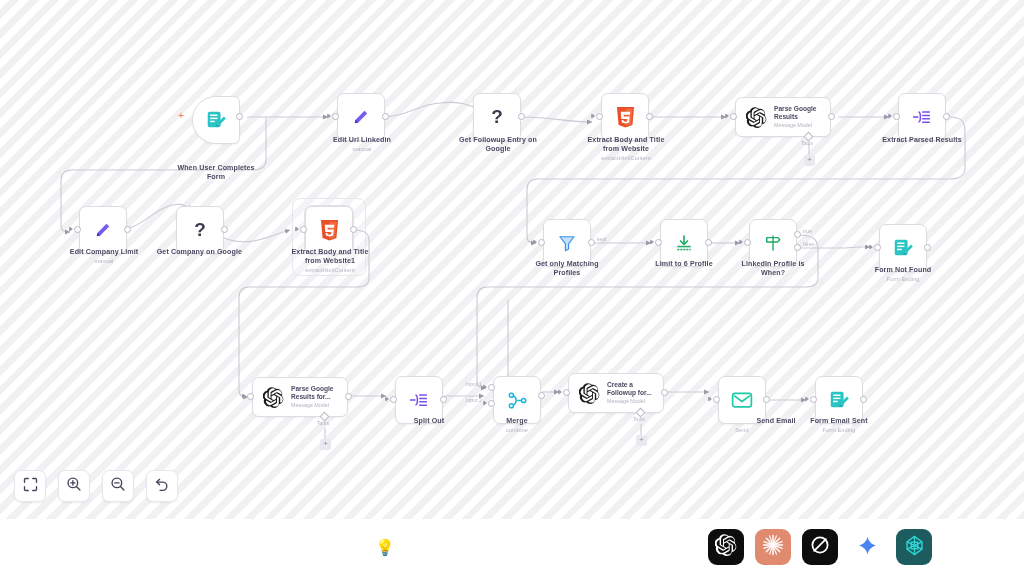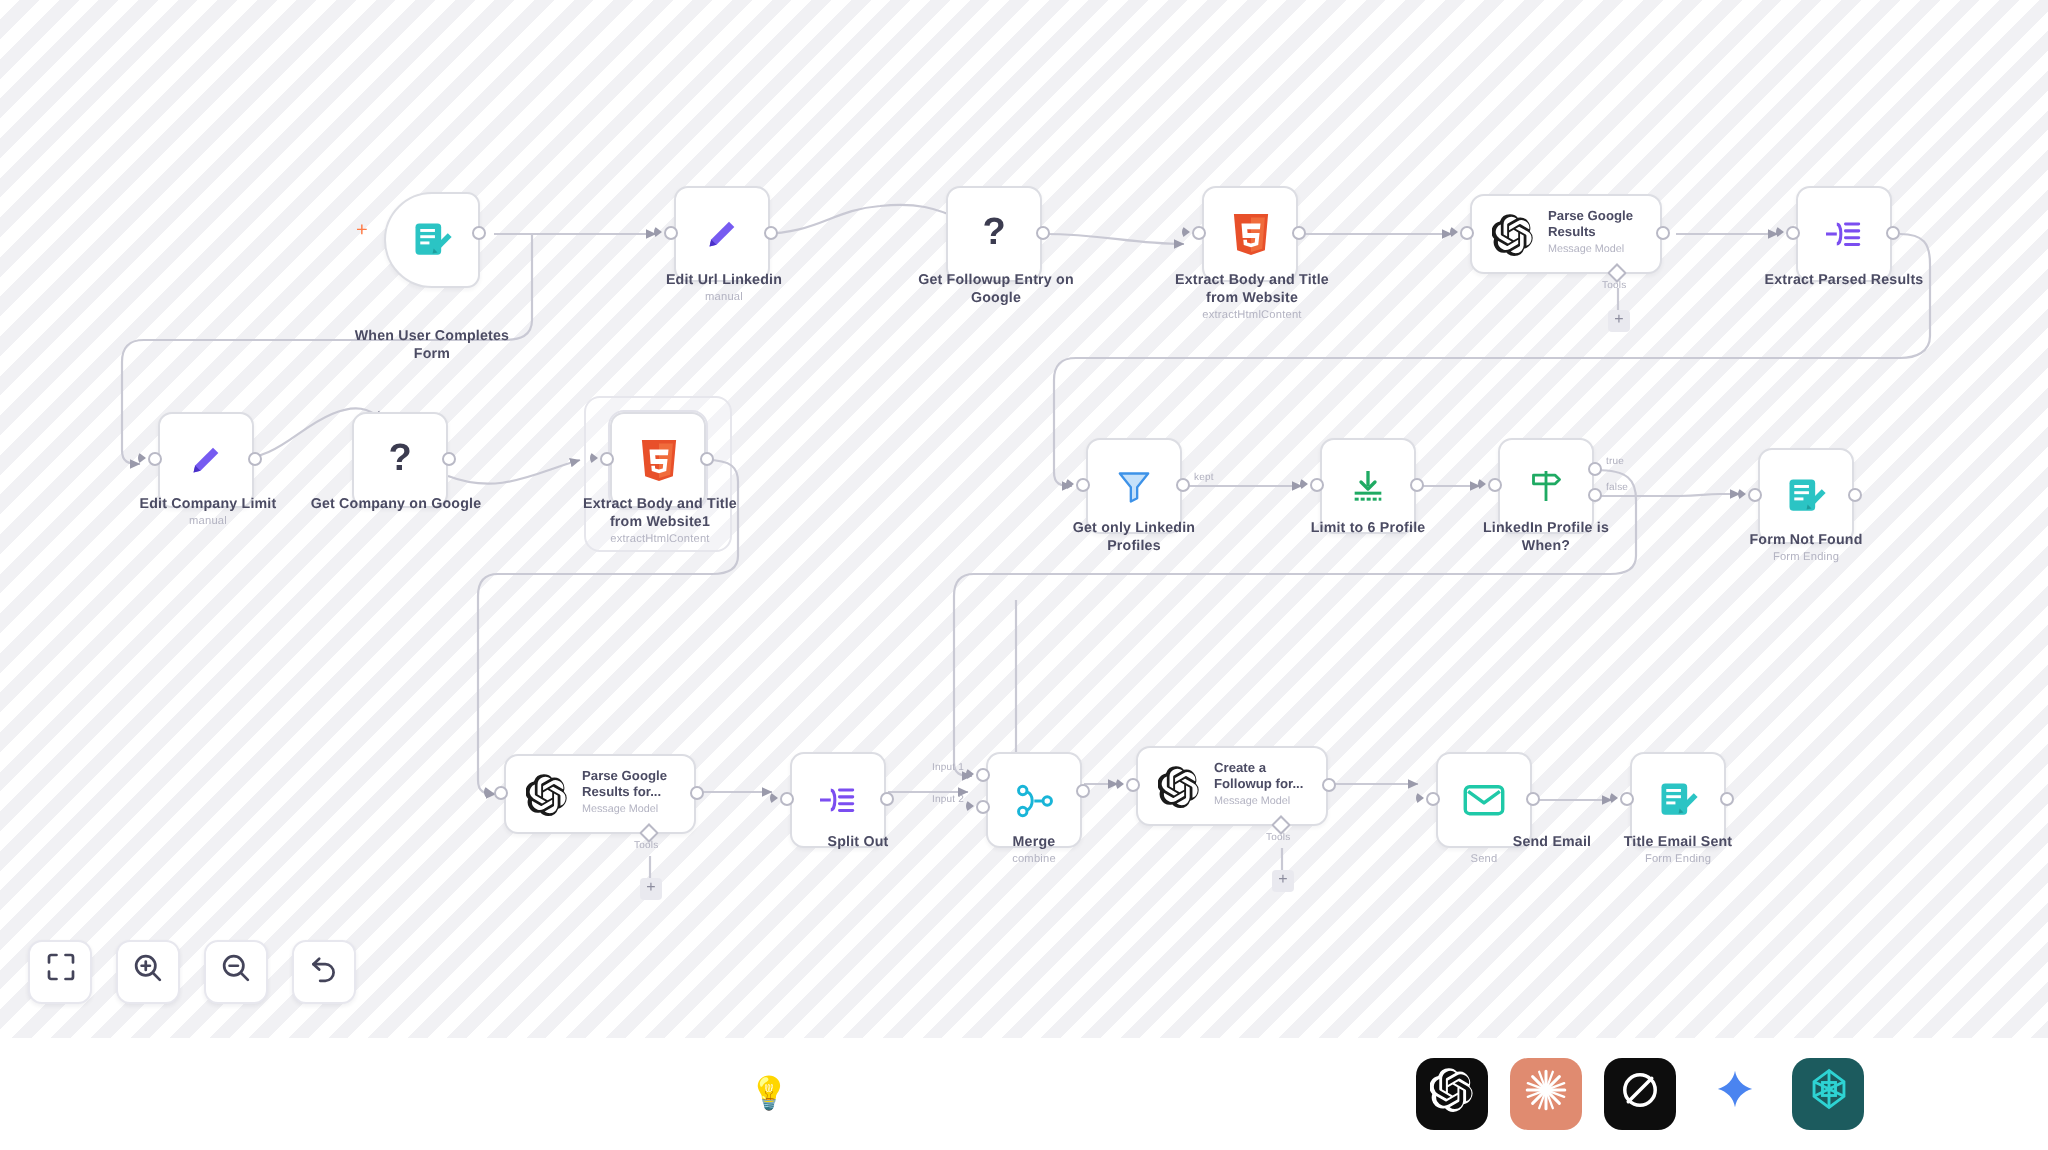--- a/index.html
+++ b/index.html
@@ -276,21 +276,21 @@
     </div>
     <div class="nlabel" style="left:50px; top:248px; width:108px;">Edit Company Limit</div>
     <div class="nsub" style="left:50px; top:257px; width:108px;">manual</div>
     <div class="port tri" style="left:69px; top:226px;"></div>
     <div class="port" style="left:74px; top:226px;"></div>
     <div class="port" style="left:124px; top:226px;"></div>
 
     <div class="node sq" style="left:176px; top:206px;">
       <span class="nicon" style="font-size:19px; font-weight:700; color:#3c3c50;">?</span>
     </div>
-    <div class="nlabel" style="left:140px; top:248px; width:116px;">Get Company on Google</div>
+    <div class="nlabel" style="left:126px; top:248px; width:116px;text-align:right;">Get Company on Google</div>
     <div class="port" style="left:221px; top:226px;"></div>
 
     <div class="node sq selected" style="left:305px; top:206px;">
       <span class="nicon">
         <svg width="19" height="21" viewBox="0 0 20 22">
           <path d="M1 0h18l-1.7 19L10 21.5 2.7 19z" fill="#e8502a"></path>
           <path d="M10 1.8v18.1l5.9-1.7L17.3 1.8z" fill="#f06c3c"></path>
           <path d="M5 5h10l-.3 3H8l.2 2h6.3l-.7 6.3-3.8 1.1-3.8-1.1-.25-2.8h1.9l.13 1.4 2 .6 2-.6.22-2.3H5.6z" fill="#fff"></path>
         </svg>
       </span>
@@ -303,21 +303,21 @@
     <div class="port" style="left:350px; top:226px;"></div>
 
     <div class="node sq" style="left:543px; top:219px;">
       <span class="nicon">
         <svg width="20" height="20" viewBox="0 0 24 24">
           <path d="M3.5 4.5h17l-6.6 8.2v6.6l-3.8 2v-8.6z" fill="#5aa9f0" opacity=".35"></path>
           <path d="M3.5 4.5h17l-6.6 8.2v6.6l-3.8 2v-8.6z" fill="none" stroke="#3d92e8" stroke-width="1.4" stroke-linejoin="round"></path>
         </svg>
       </span>
     </div>
-    <div class="nlabel" style="left:513px; top:260px; width:108px;">Get only Linkedin
+    <div class="nlabel" style="left:513px; top:260px; width:108px;">Get only Matching
 Profiles</div>
     <div class="port tri" style="left:533px; top:239px;"></div>
     <div class="port" style="left:538px; top:239px;"></div>
     <div class="port" style="left:588px; top:239px;"></div>
     <div class="elabel" style="left:597px; top:236px;">kept</div>
 
     <div class="node sq" style="left:660px; top:219px;">
       <span class="nicon">
         <svg width="20" height="20" viewBox="0 0 24 24">
           <path d="M12 3v9" stroke="#1faa63" stroke-width="2" fill="none"></path>
@@ -468,21 +468,21 @@
         <svg width="22" height="22" viewBox="0 0 24 24">
           <rect x="3" y="3" width="14" height="17" rx="2" fill="#2bc4c4"></rect>
           <rect x="5.6" y="6" width="8" height="1.6" fill="#fff"></rect>
           <rect x="5.6" y="9.4" width="8" height="1.6" fill="#fff"></rect>
           <rect x="5.6" y="12.8" width="5" height="1.6" fill="#fff"></rect>
           <path d="M20.6 8.3l2.1 2.1-7 7-2.1-2.1z" fill="#2bc4c4"></path>
           <path d="M12.9 16.7l-.6 2.7 2.7-.6z" fill="#1f9d9d"></path>
         </svg>
       </span>
     </div>
-    <div class="nlabel" style="left:795px; top:417px; width:88px;">Title Email Sent</div>
+    <div class="nlabel" style="left:795px; top:417px; width:88px;">Form Email Sent</div>
     <div class="nsub" style="left:795px; top:426px; width:88px;">Form Ending</div>
     <div class="port tri" style="left:805px; top:396px;"></div>
     <div class="port" style="left:810px; top:396px;"></div>
     <div class="port" style="left:860px; top:396px;"></div>
 
     <div id="toolbar">
       <div class="tbtn">
         <span>
           <svg width="15" height="15" viewBox="0 0 20 20" fill="none" stroke="#44445a" stroke-width="1.8" stroke-linecap="round">
             <path d="M2 7V3.4c0-.8.6-1.4 1.4-1.4H7"></path>

